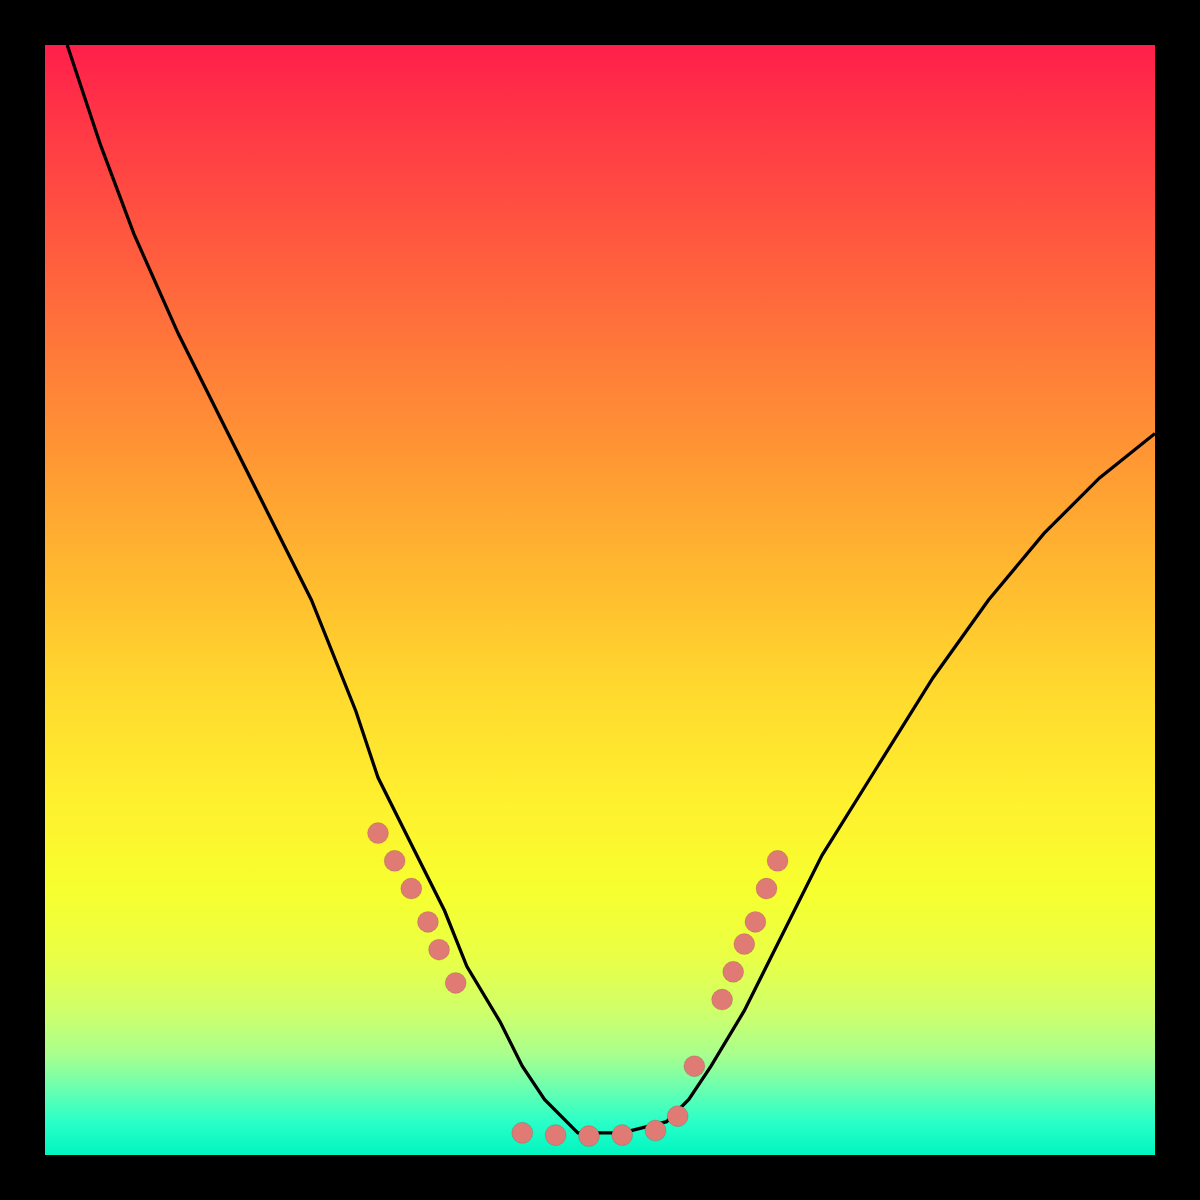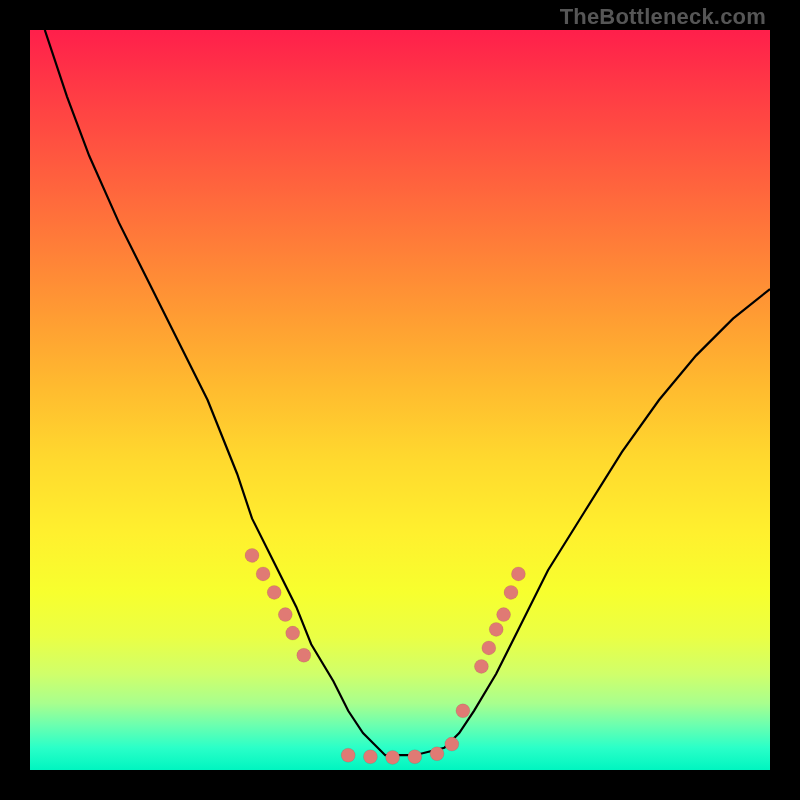--- a/index.html
+++ b/index.html
@@ -93,14 +93,13 @@
         <circle cx="432.9" cy="680.8" r="7" class="dot"></circle>
         <circle cx="451.4" cy="636.4" r="7" class="dot"></circle>
         <circle cx="458.8" cy="617.9" r="7" class="dot"></circle>
         <circle cx="466.2" cy="599.4" r="7" class="dot"></circle>
         <circle cx="473.6" cy="584.6" r="7" class="dot"></circle>
         <circle cx="481.0" cy="562.4" r="7" class="dot"></circle>
         <circle cx="488.4" cy="543.9" r="7" class="dot"></circle>
       </g>
   </svg>
 
-  <div class="watermark">TheBottleneck.com</div>
 </div>
 
 </body></html>

